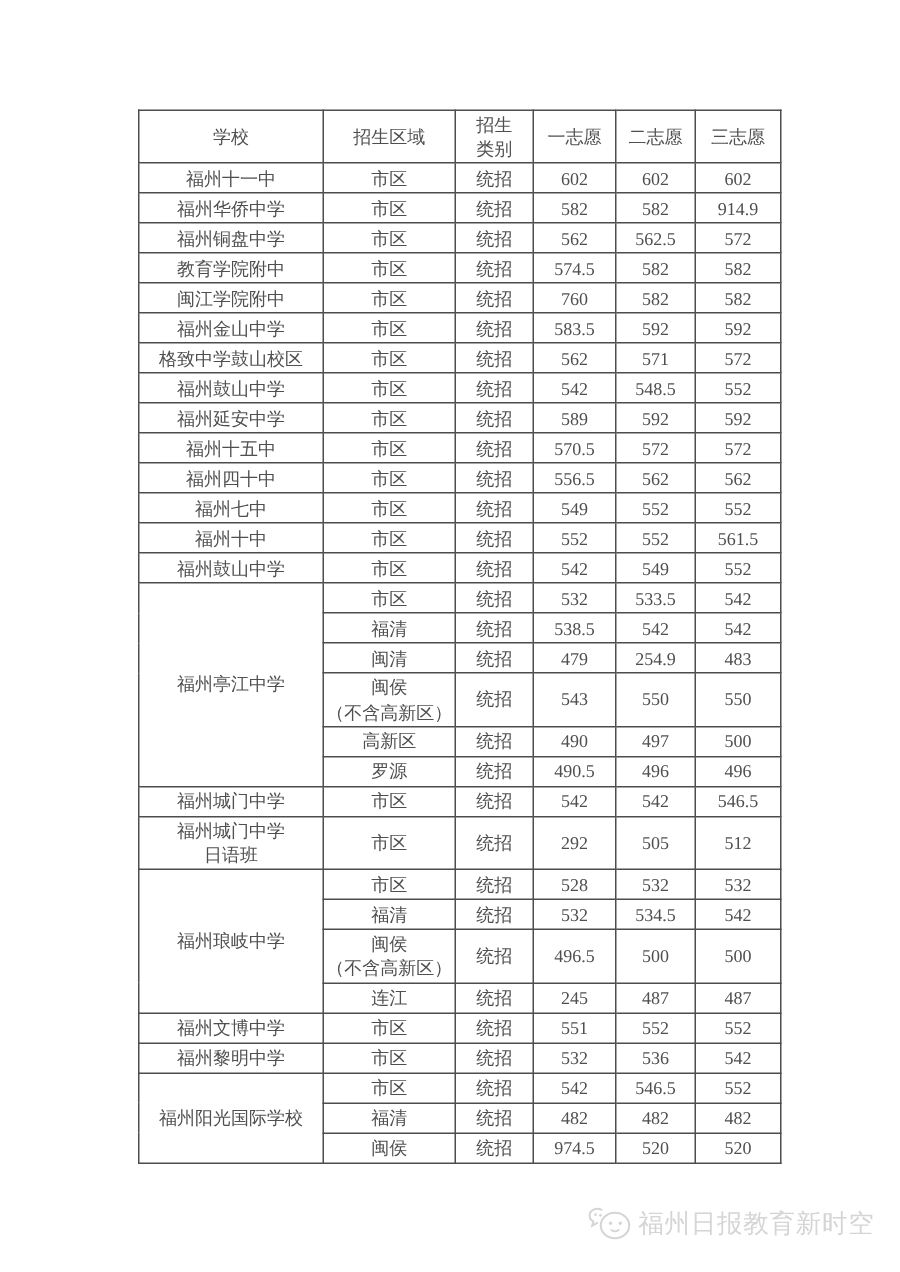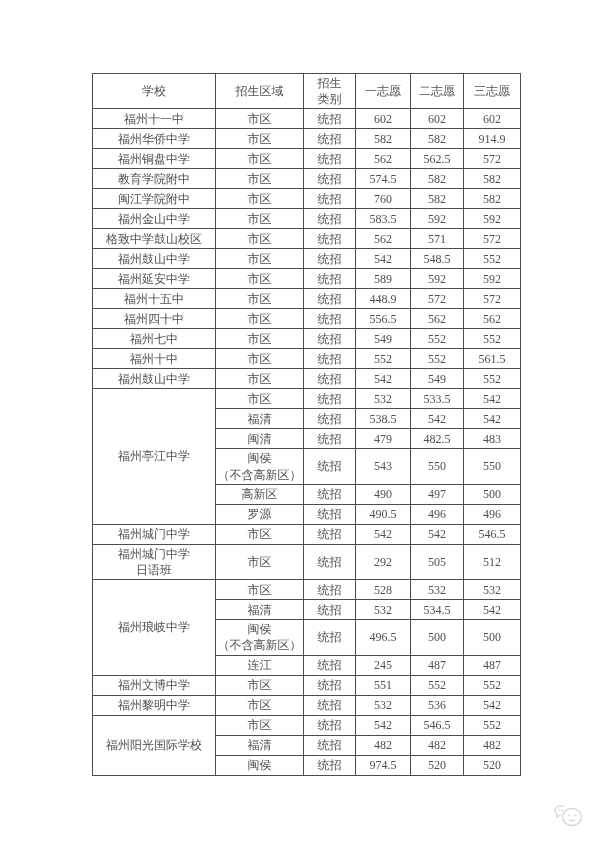--- a/index.html
+++ b/index.html
@@ -144,21 +144,21 @@
         <td>市区</td>
         <td>统招</td>
         <td>589</td>
         <td>592</td>
         <td>592</td>
       </tr>
       <tr>
         <td rowspan="1">福州十五中</td>
         <td>市区</td>
         <td>统招</td>
-        <td>448.9</td>
+        <td>570.5</td>
         <td>572</td>
         <td>572</td>
       </tr>
       <tr>
         <td rowspan="1">福州四十中</td>
         <td>市区</td>
         <td>统招</td>
         <td>556.5</td>
         <td>562</td>
         <td>562</td>
@@ -199,21 +199,21 @@
         <td>福清</td>
         <td>统招</td>
         <td>538.5</td>
         <td>542</td>
         <td>542</td>
       </tr>
       <tr>
         <td>闽清</td>
         <td>统招</td>
         <td>479</td>
-        <td>482.5</td>
+        <td>254.9</td>
         <td>483</td>
       </tr>
       <tr>
         <td>闽侯<br>（不含高新区）</td>
         <td>统招</td>
         <td>543</td>
         <td>550</td>
         <td>550</td>
       </tr>
       <tr>
@@ -321,13 +321,14 @@
     <svg width="30" height="25" viewBox="0 0 30 25" fill="none">
       <ellipse cx="19" cy="14" rx="9.5" ry="8.5" stroke="#d5d5d5" stroke-width="1.4"></ellipse>
       <circle cx="16" cy="12.5" r="1.1" fill="#d5d5d5"></circle>
       <circle cx="22.5" cy="12.5" r="1.1" fill="#d5d5d5"></circle>
       <path d="M16.5 17 q2.5 1.8 5 0" stroke="#d5d5d5" stroke-width="1.2" stroke-linecap="round"></path>
       <path d="M10 3.5 C6.5 2 3 3.5 2.2 6.2 C1.6 8.3 2.7 10.3 4.6 11.4 L3.8 14.2 L7.2 12.3" stroke="#d5d5d5" stroke-width="1.3" stroke-linecap="round"></path>
       <circle cx="6" cy="6.8" r="0.9" fill="#d5d5d5"></circle>
       <circle cx="9.3" cy="7.2" r="0.9" fill="#d5d5d5"></circle>
     </svg>
   </span>
+  <span class="wm-text">福州日报教育新时空</span>
 </div>
 
 </body></html>

